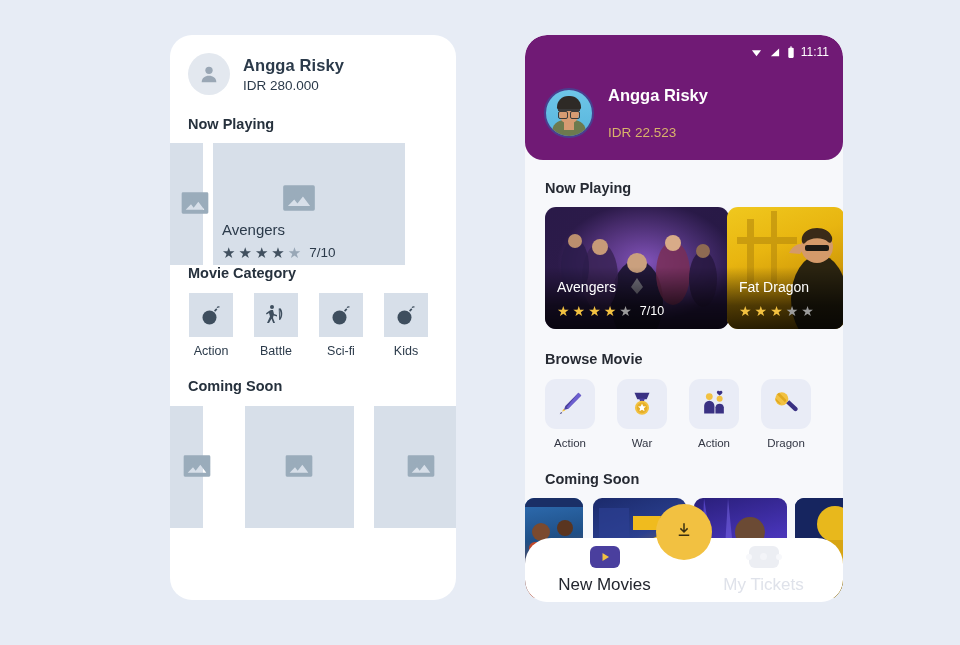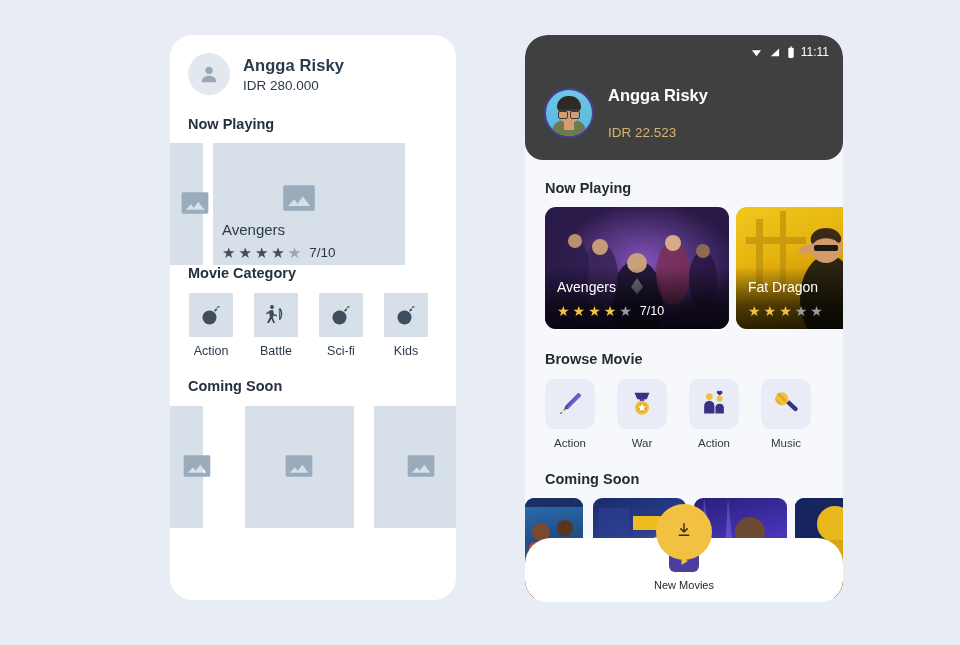--- a/index.html
+++ b/index.html
@@ -90,21 +90,21 @@
   .hi-phone {
     position: absolute;
     left: 525px; top: 35px;
     width: 318px; height: 567px;
     background: #f7f8fb;
     border-radius: 22px;
     overflow: hidden;
   }
   .hi-header {
     height: 125px;
-    background: #404040;
+    background: #701a75;
     border-radius: 22px 22px 18px 18px;
     position: relative;
   }
   .statusbar {
     position: absolute; right: 14px; top: 10px;
     display: flex; align-items: center; gap: 6px;
     color: #ffffff; font-size: 12px;
   }
   .statusbar svg { display: block; fill: #ffffff; }
   .hi-prof {
@@ -139,21 +139,21 @@
   .hi-np { position: relative; height: 122px; margin-top: 11px; }
   .poster {
     position: absolute; top: 0; height: 122px;
     border-radius: 11px; overflow: hidden;
   }
   .p-avengers { left: 20px; width: 184px;
     background:
       radial-gradient(ellipse at 55% 45%, rgba(140,90,200,.85) 0%, rgba(40,25,70,.95) 62%),
       linear-gradient(135deg,#4b2a7a 0%,#7b3a8f 28%,#2a1b4e 58%,#3d2566 100%);
   }
-  .p-dragon  { left: 211px; width: 118px;
+  .p-dragon  { left: 202px; width: 118px;
     background: linear-gradient(160deg,#f0c81e 0%,#e8b510 35%,#c99208 70%,#8a6405 100%);
   }
   .poster-figs { position:absolute; inset:0; }
   .poster .shade {
     position: absolute; left:0; right:0; bottom:0; height: 62px;
     background: linear-gradient(180deg, rgba(0,0,0,0) 0%, rgba(0,0,0,.62) 62%, rgba(0,0,0,.78) 100%);
   }
   .poster .pname {
     position: absolute; left: 12px; bottom: 34px;
     font-size: 14px; color: #ffffff; font-weight: 500;
@@ -201,21 +201,21 @@
   .navitem.active .nicon { background: #4a3f9e; }
   .navitem.active .nicon svg { fill: #f2c141; width: 12px; height: 12px; }
   .navitem.inactive .nicon { background: #eceef3; position: relative; }
   .navitem.inactive .nicon:before,
   .navitem.inactive .nicon:after {
     content:""; position:absolute; width:6px; height:6px; border-radius:50%;
     background:#f7f8fb; top:8px;
   }
   .navitem.inactive .nicon:before { left:-3px; }
   .navitem.inactive .nicon:after { right:-3px; }
-  .navitem .nlbl { font-size: 11px; margin-top: 7px; }
+  .navitem .nlbl { font-size: 17px; margin-top: 7px; }
   .navitem.active .nlbl { color: #23262e; }
   .navitem.inactive .nlbl { color: #dfe2ea; }
   .navitem.inactive .nicon .dot {
     width:7px; height:7px; border-radius:50%; background:#f3f4f8;
   }
   .fab {
     position: absolute; left: 50%; transform: translateX(-50%);
     bottom: 42px; width: 56px; height: 56px; border-radius: 50%;
     background: #f2c141;
     display: flex; align-items: center; justify-content: center;
@@ -477,21 +477,21 @@
         <div class="lbl">Action</div>
       </div>
       <div class="hi-cat">
         <div class="box">
           <svg viewBox="0 0 32 32">
             <circle cx="11.5" cy="10.5" r="7" fill="#f2c141"></circle>
             <path d="M6.3 5.6a7 7 0 0 1 2.3-1.6l7.8 7.8a7 7 0 0 1-1.5 2.4zM5 12.2a7 7 0 0 1-.2-2.4l6 6a7 7 0 0 1-2.5-.3z" fill="#e0a81f"></path>
             <path d="M16.2 15.2l3.2-3.2 8.4 7.6a2.4 2.4 0 0 1-3.4 3.4z" fill="#3a3183"></path>
           </svg>
         </div>
-        <div class="lbl">Music</div>
+        <div class="lbl">Dragon</div>
       </div>
     </div>
 
     <div class="hi-sect h-s3">Coming Soon</div>
 
     <div class="hi-cs">
       <div class="csp cs-a">
         <svg width="100%" height="100%" viewBox="0 0 58 100" preserveAspectRatio="none">
           <rect x="0" y="0" width="58" height="9" fill="#1a2f66"></rect>
           <circle cx="16" cy="34" r="9" fill="#7b4a2e"></circle>
@@ -538,16 +538,22 @@
 
     <div class="hi-bottom">
       <div class="navitem active">
         <div class="nicon">
           <svg viewBox="0 0 24 24">
               <path d="M7 4l13 8-13 8z"></path>
             </svg>
         </div>
         <div class="nlbl">New Movies</div>
       </div>
+      <div class="navitem inactive">
+        <div class="nicon">
+          <span class="dot"></span>
+        </div>
+        <div class="nlbl">My Tickets</div>
+      </div>
     </div>
   </div>
 
 </div>
 
 </body></html>

